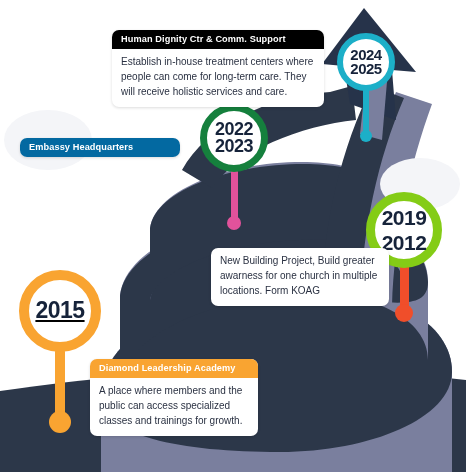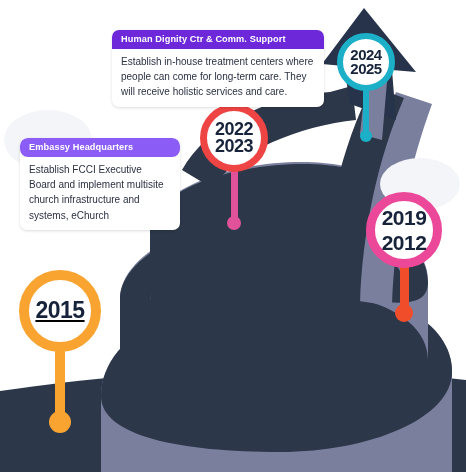--- a/index.html
+++ b/index.html
@@ -51,26 +51,26 @@
     position:absolute;
     border-radius:50%;
   }
 
   
   .m2024 .ring{width:58px;height:58px;border:6px solid #1cafc8;left:-29px;top:-29px;}
   .m2024 .yr{font-size:15px;}
   .m2024 .stem{width:6px;height:48px;background:#1cafc8;left:-3px;top:26px;}
   .m2024 .knob{width:12px;height:12px;background:#1cafc8;left:-6px;top:68px;}
 
-  .m2022 .ring{width:68px;height:68px;border:7px solid #ef4444;left:-34px;top:-34px;}
+  .m2022 .ring{width:68px;height:68px;border:7px solid #15803d;left:-34px;top:-34px;}
   .m2022 .yr{font-size:18px;}
   .m2022 .stem{width:7px;height:55px;background:#e2529b;left:-3.5px;top:31px;}
   .m2022 .knob{width:14px;height:14px;background:#e2529b;left:-7px;top:78px;}
 
-  .m2019 .ring{width:76px;height:76px;border:9px solid #ec4899;left:-38px;top:-38px;gap:6px;}
+  .m2019 .ring{width:76px;height:76px;border:9px solid #84cc16;left:-38px;top:-38px;gap:6px;}
   .m2019 .yr{font-size:21px;}
   .m2019 .stem{width:9px;height:48px;background:#f04e2a;left:-4.5px;top:34px;}
   .m2019 .knob{width:18px;height:18px;background:#f04e2a;left:-9px;top:74px;}
 
   .m2015 .ring{width:82px;height:82px;border:10px solid #f9a431;left:-41px;top:-41px;text-decoration:underline;}
   .m2015 .yr{font-size:23px;}
   .m2015 .stem{width:10px;height:70px;background:#f9a431;left:-5px;top:38px;}
   .m2015 .knob{width:22px;height:22px;background:#f9a431;left:-11px;top:100px;}
 
   
@@ -90,24 +90,24 @@
     white-space:nowrap;
   }
   .card .body{
     font-size:10px;
     color:#2a3142;
     padding:5px 9px 7px 9px;
     line-height:1.52;
   }
 
   .c-human{left:112px; top:30px; width:212px;}
-  .c-human .hdr{background:#6d28d9;}
+  .c-human .hdr{background:#000000;}
 
   .c-embassy{left:20px; top:138px; width:160px;}
-  .c-embassy .hdr{background:#8b5cf6;border-radius:8px;}
+  .c-embassy .hdr{background:#0369a1;}
 
   .c-koag{left:211px; top:248px; width:178px;}
   .c-koag .hdr{background:#f04e2a;}
 
   .c-academy{left:90px; top:359px; width:168px;}
   .c-academy .hdr{background:#f9a431;}
 </style>
 </head>
 <body>
 
@@ -183,20 +183,24 @@
     </div>
   </div>
 
   <div class="card c-human">
     <div class="hdr">Human Dignity Ctr &amp; Comm. Support</div>
     <div class="body">Establish in-house treatment centers where people can come for long-term care. They will receive holistic services and care.</div>
   </div>
 
   <div class="card c-embassy">
     <div class="hdr">Embassy Headquarters</div>
-    <div class="body">Establish FCCI Executive Board and implement multisite church infrastructure and systems, eChurch</div>
   </div>
 
   <div class="card c-koag">
-  </div>
-
+    <div class="body">New Building Project, Build greater awarness for one church in multiple locations. Form KOAG</div>
+  </div>
+
+  <div class="card c-academy">
+    <div class="hdr">Diamond Leadership Academy</div>
+    <div class="body">A place where members and the public can access specialized classes and trainings for growth.</div>
+  </div>
 
 </div>
 
 </body></html>

